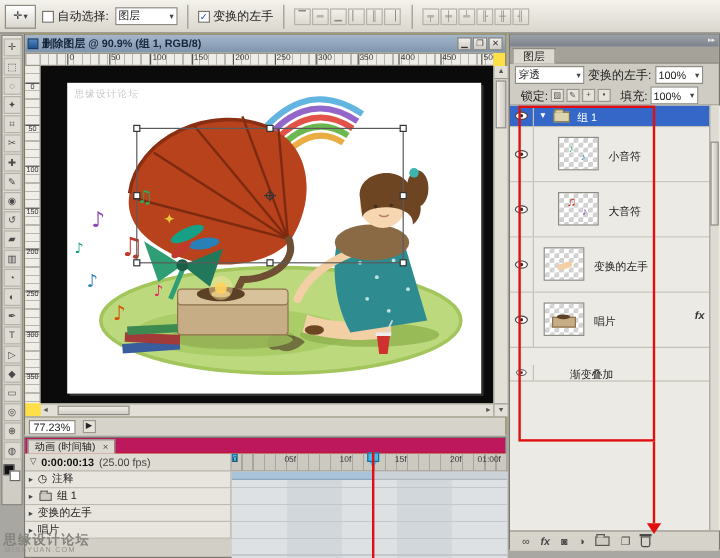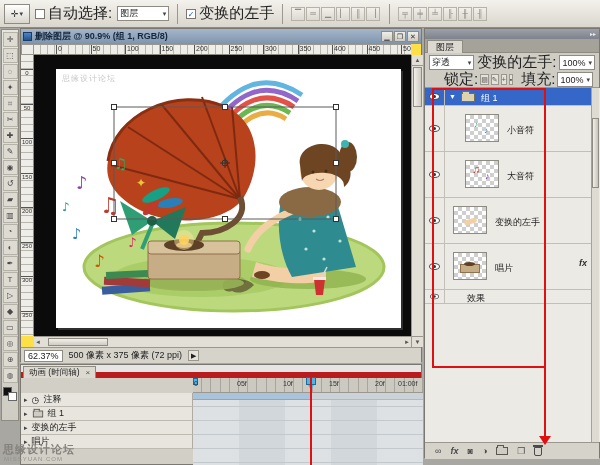--- a/index.html
+++ b/index.html
@@ -51,23 +51,23 @@
   .zoombox{height:12px;background:#fff;border:1px solid #8e8b83;padding:0 3px;line-height:11px;font-size:9px}
   .statustext{font-size:9px;color:#222;white-space:nowrap}
   .statarrow{font-size:7px;color:#222;border:1px solid #9a978f;background:#e6e3db;padding:0 2px;height:11px;line-height:10px}
 
   
   .layers{position:absolute;left:424px;top:28px;width:176px;height:430px;background:#cfccc4;border:1px solid #7a7870}
   .lp-dock{position:absolute;left:0;top:0;width:100%;height:10px;background:linear-gradient(#9ca0a8,#7e828c);color:#e8e8e8;font-size:6px;text-align:right;padding-right:3px;line-height:10px}
   .lp-tabs{position:absolute;left:0;top:10px;width:100%;height:14px;background:#a5a29a;border-bottom:1px solid #8e8b83}
   .lp-tab{position:absolute;left:2px;top:1px;height:13px;background:#dcd9d1;border:1px solid #8e8b83;border-bottom:none;padding:0 8px;font-size:9px;line-height:12px}
   .lp-blend{position:absolute;left:0;top:24px;width:100%;height:19px;display:flex;align-items:center;gap:3px;padding:0 4px}
-  .lp-lock{position:absolute;left:0;top:43px;width:100%;height:16px;display:flex;align-items:center;gap:2px;padding:0 19px;border-bottom:1px solid #9a978f}
+  .lp-lock{position:absolute;left:0;top:43px;width:100%;height:16px;display:flex;align-items:center;gap:2px;padding:0 9px;border-bottom:1px solid #9a978f}
   .lockico{width:11px;height:11px;border:1px solid #9a978f;background:#e6e3db;font-size:7px;color:#555;display:inline-flex;align-items:center;justify-content:center}
-  .lbl{font-size:15px;color:#222;white-space:nowrap}
+  .lbl{font-size:10px;color:#222;white-space:nowrap}
   .lp-list{position:absolute;left:0;top:59px;width:176px;height:354px;background:#eceae4;overflow:hidden}
   .lrow{position:absolute;left:0;width:168px;border-bottom:1px solid #c2bfb7;background:#eceae4}
   .eyecell{position:absolute;left:0;top:0;bottom:0;width:20px;border-right:1px solid #c2bfb7;display:flex;align-items:center;justify-content:center}
   .eye{width:11px;height:7px;border:1px solid #4a4a4a;border-radius:50%;background:#fff;position:relative}
   .eye::after{content:'';position:absolute;left:3px;top:1px;width:3px;height:3px;background:#333;border-radius:50%}
   .sel{background:#3567c9 !important;color:#fff}
   .sel .lname{color:#fff}
   .tri{position:absolute;left:24px;top:5px;font-size:7px;color:inherit}
   .fold{position:absolute;width:14px;height:9px;background:#ddd3ac;border:1px solid #77704f}
   .fold::before{content:'';position:absolute;left:0;top:-3px;width:6px;height:2px;background:#ddd3ac;border:1px solid #77704f;border-bottom:none}
@@ -82,21 +82,21 @@
   .lp-foot{position:absolute;left:0;top:413px;width:100%;height:17px;background:#d6d3cb;border-top:1px solid #9a978f;display:flex;align-items:center;gap:9px;padding:0 10px}
   .fico{color:#4a4a4a;font-size:9px;line-height:9px}
   .fxico{font-style:italic;font-weight:bold;font-size:9px;color:#4a4a4a}
   .foldmini{position:relative;width:12px;height:8px;background:#cfccc4;border:1px solid #5a5850}
   .foldmini::before{content:'';position:absolute;left:0;top:-3px;width:5px;height:2px;background:#cfccc4;border:1px solid #5a5850;border-bottom:none}
   .trash{position:relative;width:8px;height:9px;border:1px solid #4a4a4a;border-radius:0 0 2px 2px}
   .trash::before{content:'';position:absolute;left:-2px;top:-3px;width:10px;height:2px;background:#4a4a4a}
 
   
   .timeline{position:absolute;left:20px;top:364px;width:402px;height:101px;background:#d2cfc7;border:1px solid #7a7870}
-  .tl-tabs{position:absolute;left:0;top:0;width:100%;height:13px;background:#e5e5e5;border-bottom:6px solid #b91c1c}
+  .tl-tabs{position:absolute;left:0;top:0;width:100%;height:13px;background:#be185d;border-bottom:1px solid #b91c1c}
   .tl-tab{position:absolute;left:2px;top:1px;height:12px;background:#dcd9d1;border:1px solid #8e8b83;border-bottom:none;padding:0 5px;font-size:8.5px;line-height:11px;display:flex;gap:6px;align-items:center}
   .tl-x{font-size:8px;color:#555}
   .tl-time{position:absolute;left:0;top:13px;width:172px;height:15px;background:#dedbd3;border-bottom:1px solid #aeaba3;border-right:1px solid #aeaba3;display:flex;align-items:center;gap:4px;padding:0 4px;font-size:9px}
   .tcur{font-weight:bold;color:#111}
   .tfps{color:#444}
   .trackrow{position:absolute;left:0;width:172px;height:14px;background:#e8e5de;border-bottom:1px solid #bdbab2;border-right:1px solid #aeaba3;display:flex;align-items:center;gap:4px;padding:0 3px;font-size:9px;white-space:nowrap;overflow:hidden}
   .tl-ruler{position:absolute;left:172px;top:13px;width:230px;height:15px;background:#ccc9c1;border-bottom:1px solid #9a978f;overflow:hidden;background-image:repeating-linear-gradient(to right,transparent 0 8.2px,#a8a5a0 8.2px 9.2px)}
   .ttick{position:absolute;top:2px;font-size:7px;color:#333}
   .tl-lanes{position:absolute;left:172px;top:28px;width:230px;height:73px;background:repeating-linear-gradient(to right,#dde1e4 0 46px,#d2d7db 46px 92px);overflow:hidden}
   .lanelines{position:absolute;left:0;top:0;width:100%;height:100%;background:repeating-linear-gradient(to bottom,transparent 0 13px,#c3c8cc 13px 14px)}
@@ -341,22 +341,21 @@
       <span class="vthumb"></span>
       <span class="sarrowB">▼</span>
     </div>
     <div class="hscroll">
       <span class="harrL">◄</span>
       <span class="hthumb"></span>
       <span class="harrR">►</span>
     </div>
 
     <div class="statusbar">
-      <span class="zoombox">62.37%</span>
-      <span class="statustext">500 像素 x 375 像素 (72 ppi)</span>
+      <span class="zoombox">77.23%</span>
       <span class="statarrow">▶</span>
     </div>
   </div>
 
   <div class="layers">
     <div class="lp-dock"><span>▸▸</span></div>
     <div class="lp-tabs">
       <span class="lp-tab">图层</span>
     </div>
     <div class="lp-blend">
@@ -431,27 +430,27 @@
             <span class="eye"></span>
           </span>
         <span class="thumb checker" style="left:28px;top:8px">
           <span style="position:absolute;left:6px;top:11px;width:20px;height:9px;background:#c7ad85;border:1px solid #8f714b"></span>
           <span style="position:absolute;left:10px;top:9px;width:11px;height:4px;background:#5d4126;border-radius:50%"></span>
         </span>
         <span class="lname" style="left:70px;top:18px">唱片</span>
         <span class="fxbadge">fx</span>
       </div>
 
-      <div class="lrow fxrow" style="top:202px;height:14px">
+
+      <div class="lrow fxrow" style="top:216px;height:14px">
         <span class="eyecell">
             <span class="eye" style="transform:scale(.8)"></span>
           </span>
-        <span class="lname" style="left:42px;top:2px">效果</span>
-      </div>
-
+        <span class="lname" style="left:50px;top:2px">渐变叠加</span>
+      </div>
 
     </div>
     <div class="lp-scroll">
         <span class="lp-scrollthumb"></span>
       </div>
 
     <div class="lp-foot">
       <span class="fico">∞</span>
       <span class="fxico">fx</span>
       <span class="fico">◙</span>
@@ -462,20 +461,25 @@
     </div>
   </div>
 
   <div class="timeline">
     <div class="tl-tabs">
       <span class="tl-tab">
         <span>动画 (时间轴)</span>
         <span class="tl-x">×</span>
       </span>
     </div>
+    <div class="tl-time">
+      <span class="tri2">▽</span>
+      <span class="tcur">0:00:00:13</span>
+      <span class="tfps">(25.00 fps)</span>
+    </div>
 
     <div class="trackrow" style="top:28px">
       <span class="tri2">▸</span>
       <span>◷</span>
       <span>注释</span>
     </div>
     <div class="trackrow" style="top:42px">
       <span class="tri2">▸</span>
       <span class="foldmini" style="transform:scale(.85)"></span>
       <span>组 1</span>

